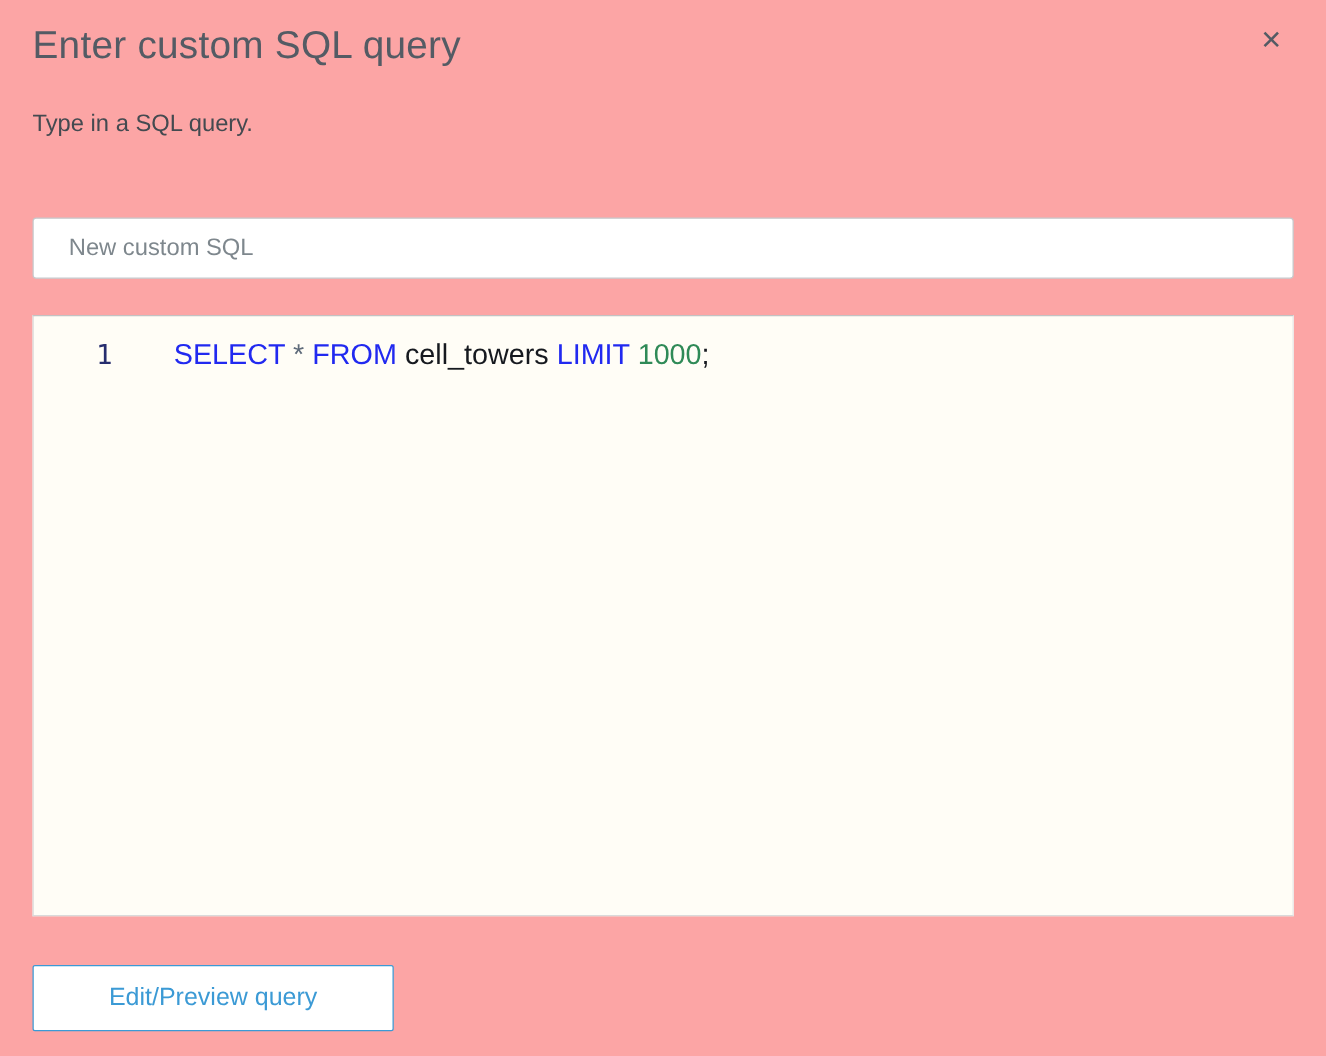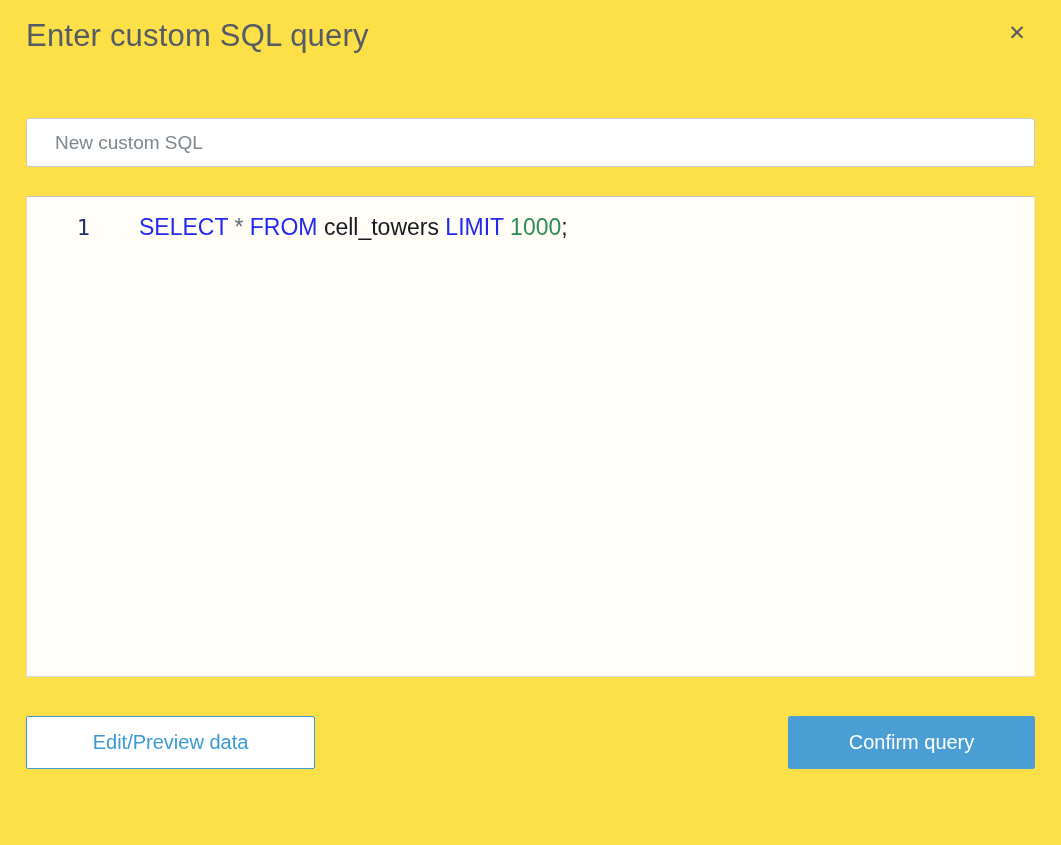--- a/index.html
+++ b/index.html
@@ -5,21 +5,21 @@
   html, body {
     margin: 0;
     padding: 0;
     background: #ffffff;
     font-family: "Liberation Sans", sans-serif;
   }
   .dialog {
     position: relative;
     width: 1061px;
     height: 845px;
-    background: #fde047;
+    background: #fca5a5;
     box-sizing: border-box;
     padding: 16px 26px 0 26px;
     overflow: hidden;
   }
   .dialog-title {
     font-size: 31px;
     font-weight: 400;
     color: var(--title, #545b64);
     letter-spacing: 0.2px;
     line-height: 40px;
@@ -136,30 +136,30 @@
 <body>
 
 <div class="dialog">
 
   <h1 class="dialog-title">Enter custom SQL query</h1>
 
   <div class="close-button">
     <span>✕</span>
   </div>
 
+  <div class="dialog-subtitle">Type in a SQL query.</div>
 
   <input class="name-input" type="text" value="New custom SQL" style="">
 
   <div class="sql-editor">
     <div id="code-lines">
         <div class="code-row">
           <div class="gutter-cell">1</div>
           <div class="code-cell"><span class="tok-keyword">SELECT</span><span class="tok-plain"> </span><span class="tok-operator">*</span><span class="tok-plain"> </span><span class="tok-keyword">FROM</span><span class="tok-plain"> cell_towers </span><span class="tok-keyword">LIMIT</span><span class="tok-plain"> </span><span class="tok-number">1000</span><span class="tok-plain">;</span></div>
         </div>
       </div>
   </div>
 
   <div class="footer">
-    <button class="btn btn-secondary">Edit/Preview data</button>
-    <button class="btn btn-primary">Confirm query</button>
+    <button class="btn btn-secondary">Edit/Preview query</button>
   </div>
 
 </div>
 
 </body></html>

